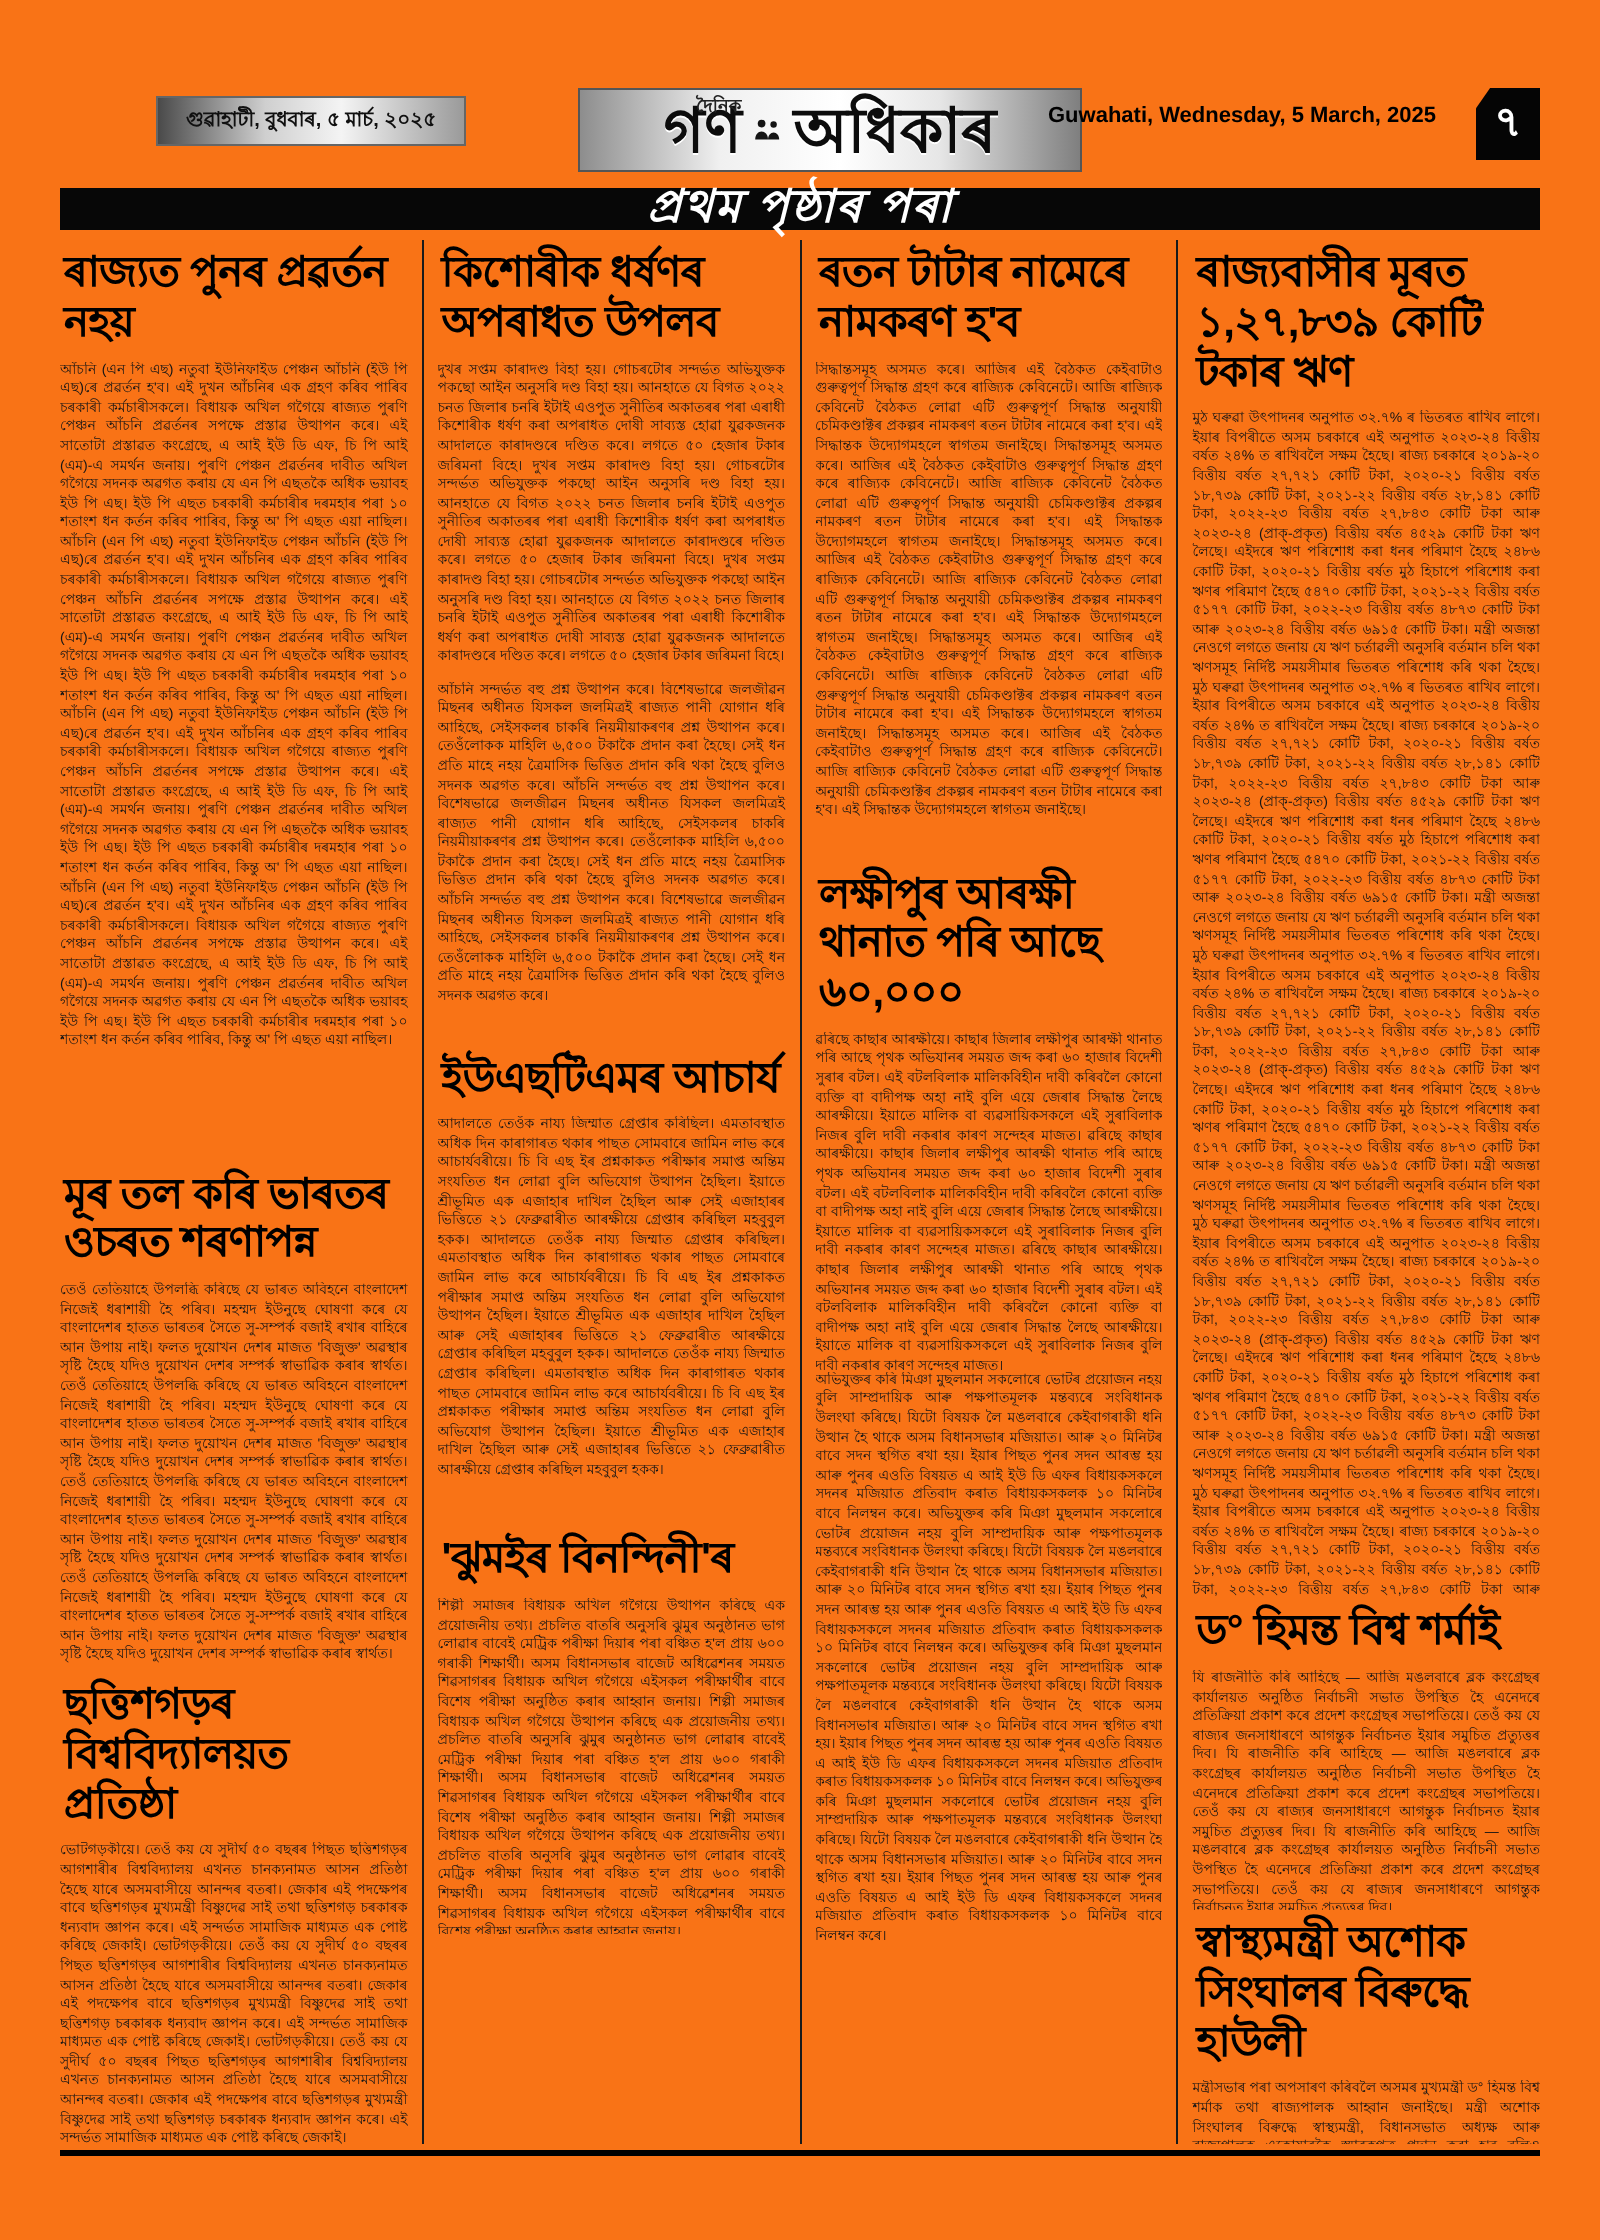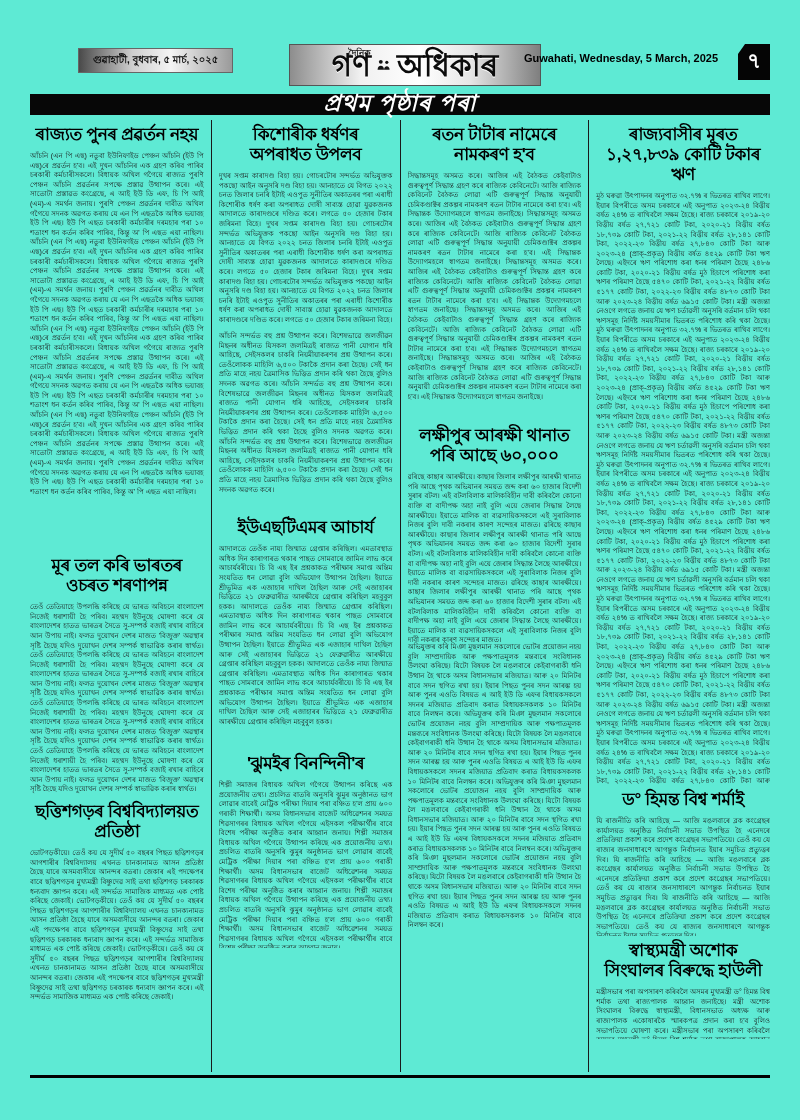--- a/index.html
+++ b/index.html
@@ -1,18 +1,18 @@
 <!DOCTYPE html>
 <html><head>
 <meta charset="utf-8">
 <style>
   html,body{margin:0;padding:0;background:#c8c8c8;}
   .sheet{
     position:relative;width:800px;height:1120px;margin:0 auto;
-    background:#5eead4;color:#111;
+    background:#f97316;color:#111;
     font-family:"Liberation Sans",sans-serif;
     overflow:hidden;box-sizing:border-box;
   }
   .inner{padding:44px 30px 0 30px;}
   
   .hdr{position:relative;height:44px;}
   .datebox{
     position:absolute;left:48px;top:4px;
     padding:3px 14px;font-size:10px;font-weight:bold;color:#101010;
     background:linear-gradient(90deg,#4a4a4a,#cfcfcf 35%,#f4f4f4 60%,#9a9a9a);
@@ -51,22 +51,22 @@
   }
   .banner span{
     color:#ffffff;font-size:23px;font-weight:bold;font-style:italic;letter-spacing:1px;
   }
   
   .cols{display:flex;margin-top:5px;height:952px;}
   .col{flex:1 1 0;padding:0 7px;border-right:1px solid #1a1a1a;overflow:hidden;}
   .col:first-child{padding-left:0;}
   .col:last-child{border-right:none;padding-right:0;}
   .art h2{
-    margin:5px 2px 6px 2px;text-align:center;
-    font-size:17px;line-height:1.18;font-weight:900;color:#000;
+    margin:5px 2px 6px 2px;text-align:left;
+    font-size:21px;line-height:1.18;font-weight:900;color:#000;
     letter-spacing:-0.3px;
   }
   .body{
     font-size:7px;line-height:9.6px;text-align:justify;color:#161616;
     overflow:hidden;word-break:break-word;
   }
   
   .botrule{height:3px;background:#000;margin-top:3px;}
 </style>
 </head>

